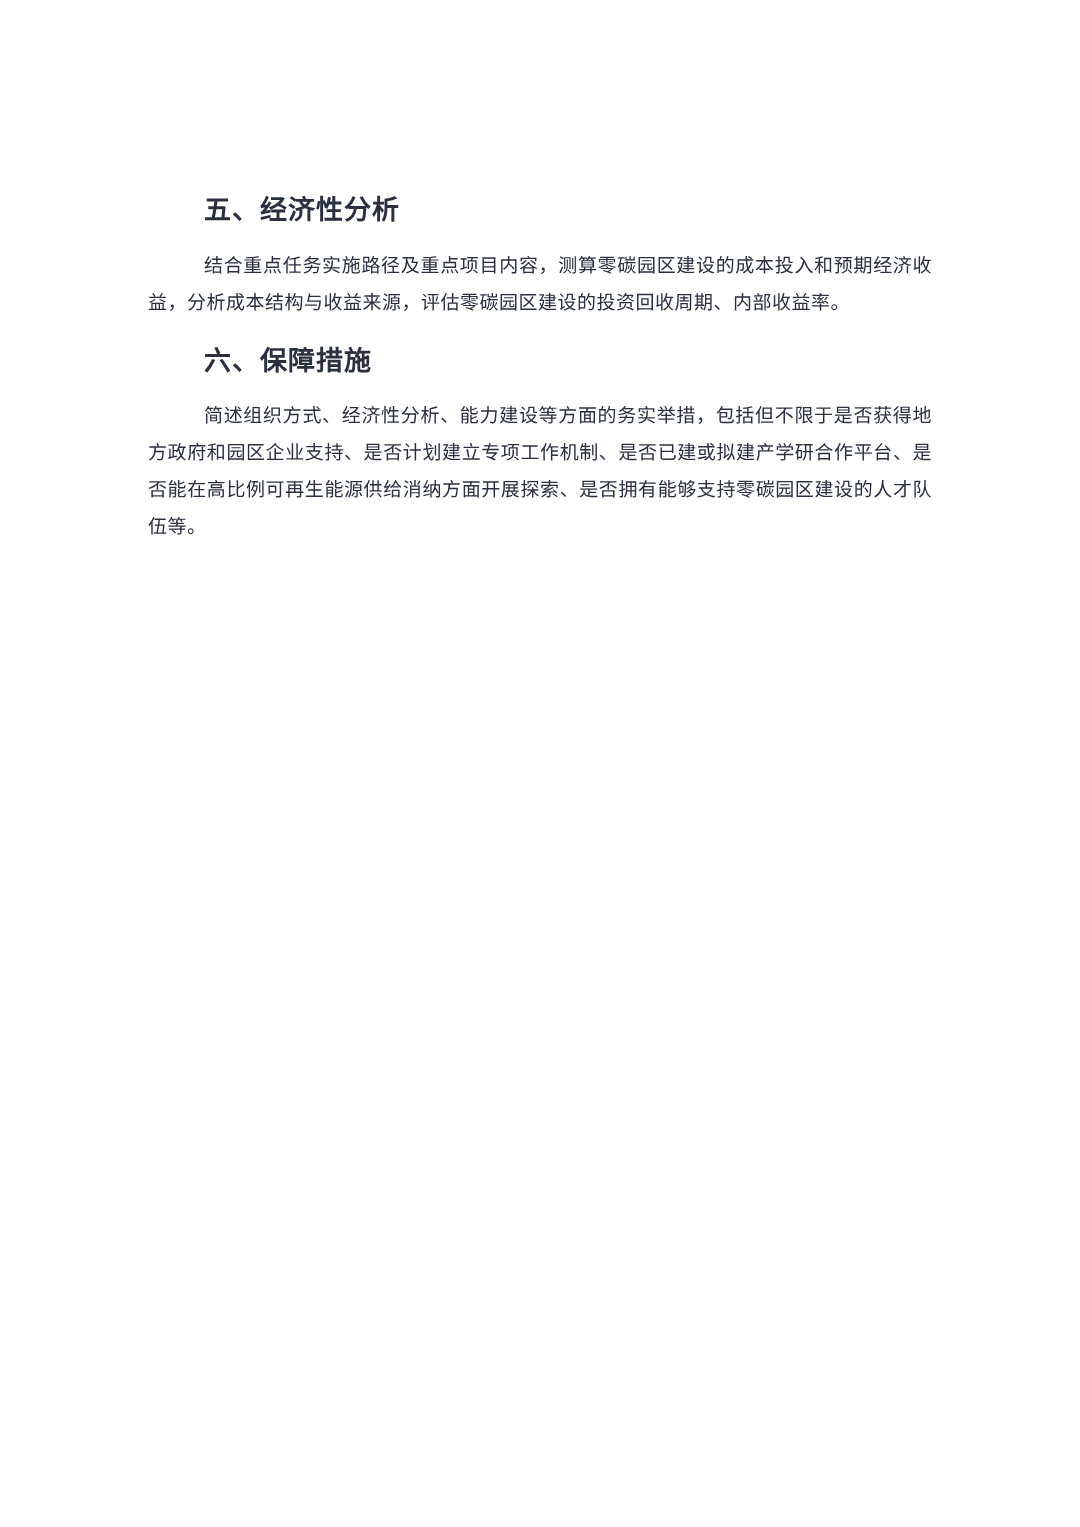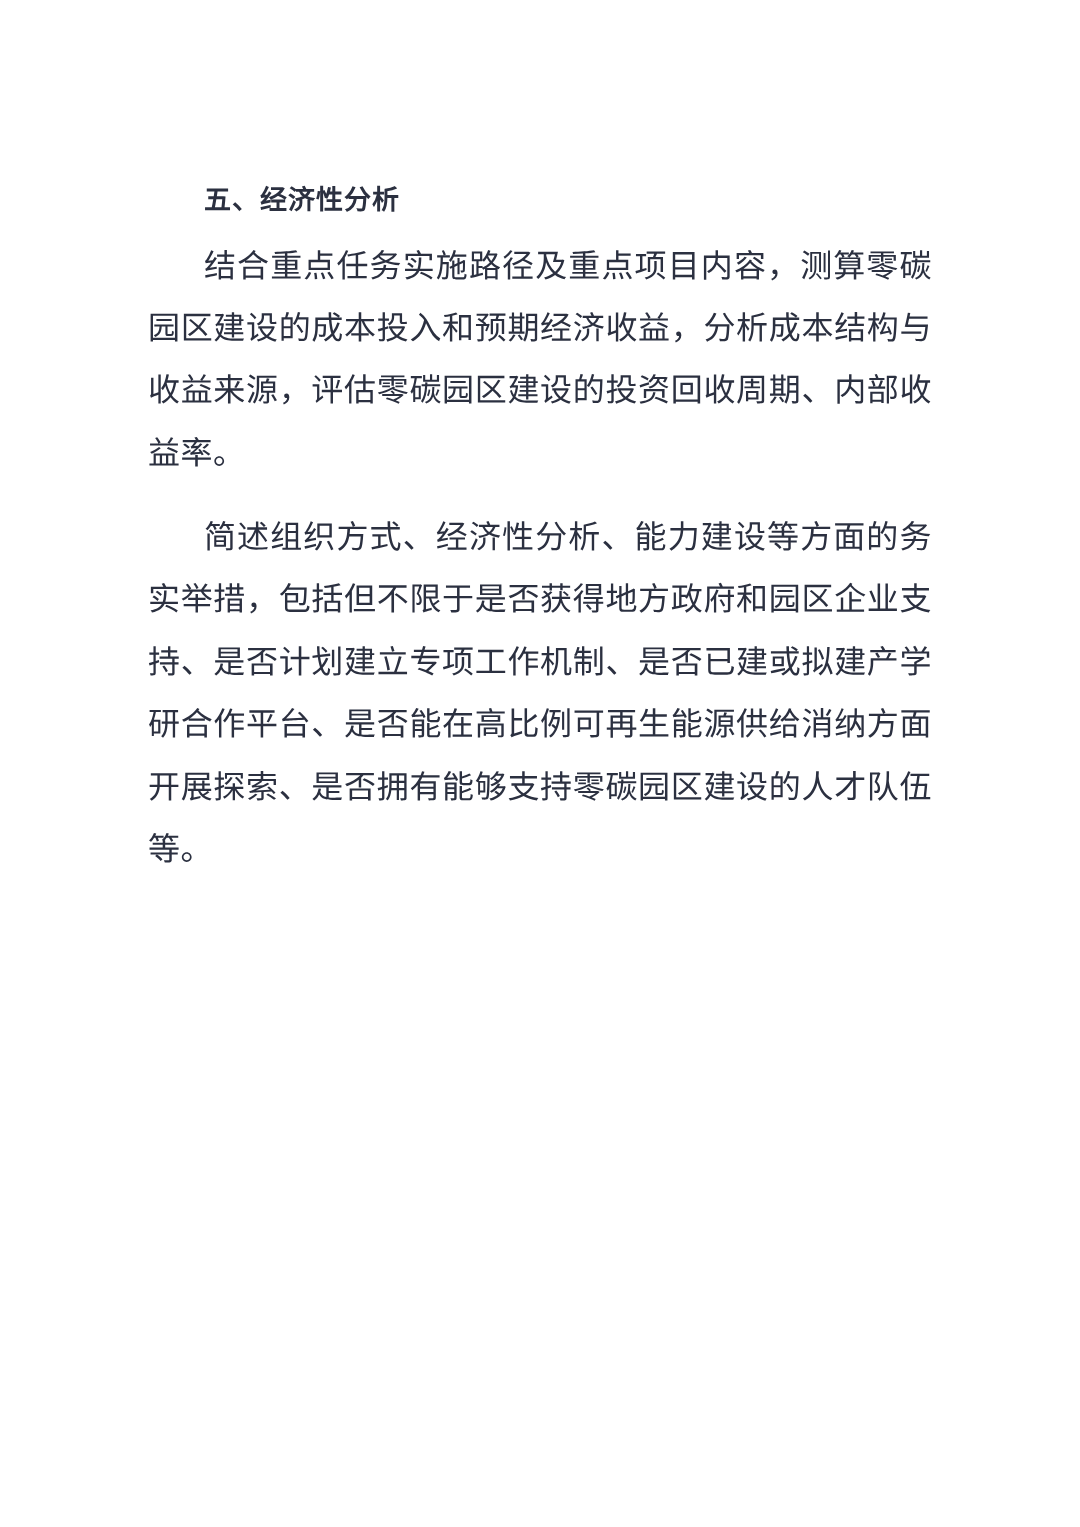--- a/index.html
+++ b/index.html
@@ -19,48 +19,49 @@
     width: 1080px;
     height: 1527px;
     background: #ffffff;
     box-sizing: border-box;
     padding: 180px 148px 60px 148px;
   }
   .section {
     margin: 0 0 4px 0;
   }
   .section-heading {
-    font-family: Liberation Serif, serif;
+    font-family: Liberation Mono, monospace;
     font-weight: bold;
     font-size: 27px;
     letter-spacing: 1px;
     color: #2b3040;
-    margin: 0 0 14px 0;
+    margin: 12px 0 14px 0;
     text-indent: 56px;
     line-height: 1.5;
   }
   .section-body {
     font-family: "Liberation Serif", "DejaVu Serif", serif;
-    font-size: 32px;
+    font-size: 19px;
     line-height: 1.95;
     color: #2b3040;
     text-indent: 56px;
     text-align: justify;
     text-justify: inter-ideograph;
     margin: 0 0 22px 0;
     letter-spacing: 0.5px;
   }
 </style>
 </head>
 <body>
 
 <div class="page">
 
   <div class="section">
     <h2 class="section-heading">五、经济性分析</h2>
     <p class="section-body">结合重点任务实施路径及重点项目内容，测算零碳园区建设的成本投入和预期经济收益，分析成本结构与收益来源，评估零碳园区建设的投资回收周期、内部收益率。</p>
   </div>
 
   <div class="section">
+    <h2 class="section-heading">六、保障措施</h2>
     <p class="section-body">简述组织方式、经济性分析、能力建设等方面的务实举措，包括但不限于是否获得地方政府和园区企业支持、是否计划建立专项工作机制、是否已建或拟建产学研合作平台、是否能在高比例可再生能源供给消纳方面开展探索、是否拥有能够支持零碳园区建设的人才队伍等。</p>
   </div>
 
 </div>
 
 </body></html>

